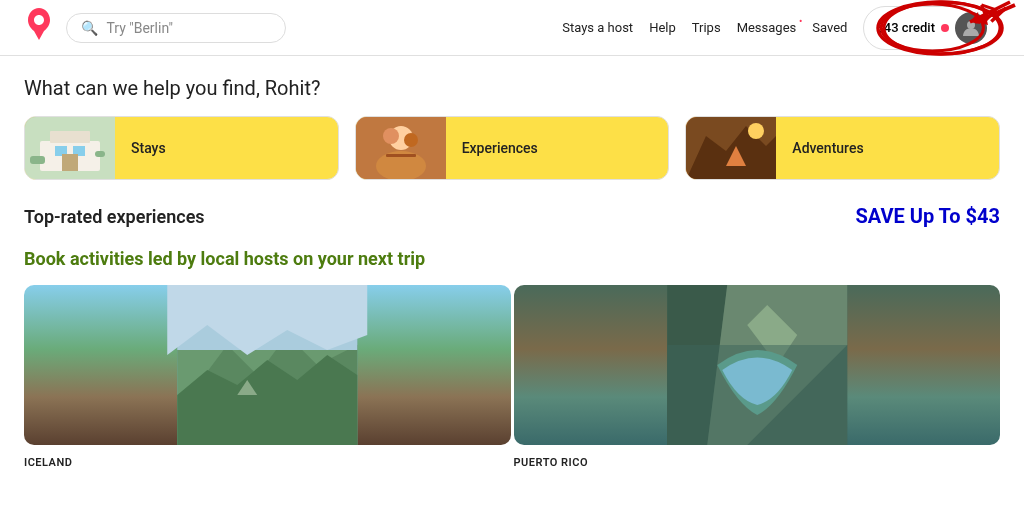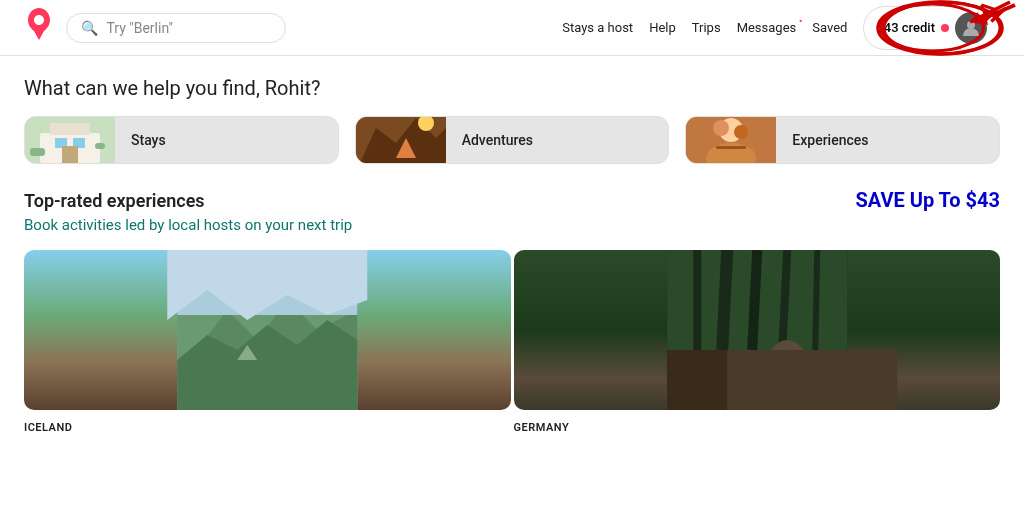--- a/index.html
+++ b/index.html
@@ -67,41 +67,41 @@
 
     
     .category-row { display: flex; gap: 16px; margin-bottom: 24px; }
     .category-card {
       display: flex;
       align-items: center;
       border: 1px solid #e0e0e0;
       border-radius: 12px;
       overflow: hidden;
       flex: 1;
-      height: 48px;
+      height: 64px;
       cursor: pointer;
-      background: #e5e5e5;
+      background: #fde047;
     }
     .category-img {
       width: 90px;
       height: 64px;
       object-fit: cover;
       flex-shrink: 0;
       background: #ccc;
     }
     .cat-stays-bg { background: linear-gradient(135deg, #a8c5a0 0%, #d4e8d0 50%, #f0f8ee 100%); position: relative; overflow: hidden; }
     .cat-exp-bg { background: linear-gradient(135deg, #d4824a 0%, #c17a3a 50%, #a06030 100%); position: relative; overflow: hidden; }
     .cat-adv-bg { background: linear-gradient(135deg, #e07b40 0%, #c85a20 50%, #8b3010 100%); position: relative; overflow: hidden; }
     .category-label { font-size: 14px; font-weight: 500; color: #222; padding: 0 16px; }
 
     
-    .section-header { display: flex; align-items: baseline; justify-content: space-between; margin-bottom: 4px; }
+    .section-header { display: flex; align-items: baseline; justify-content: space-between; margin-bottom: 20px; }
     .section-title { font-size: 18px; font-weight: 600; color: #222; }
     .save-badge { font-size: 20px; font-weight: 700; color: #0000cc; cursor: pointer; }
-    .section-subtitle { font-size: 15px; color: #0f766e; margin-bottom: 16px; }
+    .section-subtitle { font-size: 18px; color: #4d7c0f; margin-bottom: 16px; font-weight: bold; }
 
     
     .experience-row { display: flex; gap: 3px; }
     .experience-card { flex: 1; cursor: pointer; }
     .experience-img {
       width: 100%;
       height: 160px;
       border-radius: 10px;
       object-fit: cover;
       background: #ccc;
@@ -186,43 +186,43 @@
           <rect x="48" y="30" width="12" height="10" fill="#87CEEB"></rect>
           <rect x="37" y="38" width="16" height="17" fill="#c0a878"></rect>
           <rect x="5" y="40" width="15" height="8" fill="#8ab58a" rx="3"></rect>
           <rect x="70" y="35" width="10" height="6" fill="#8ab58a" rx="3"></rect>
         </svg>
       </div>
       <span class="category-label">Stays</span>
     </div>
 
     <div class="category-card">
-      <div class="category-img cat-adv-bg">
-        <svg width="90" height="64" viewBox="0 0 90 64">
-          <rect width="90" height="64" fill="#7a4a20"></rect>
-          <path d="M0,64 L20,20 L40,35 L60,10 L80,30 L90,20 L90,64 Z" fill="#5a3010"></path>
-          <circle cx="70" cy="15" r="8" fill="#ffd060"></circle>
-          <path d="M40,50 L50,30 L60,50 Z" fill="#e08040"></path>
-        </svg>
-      </div>
-      <span class="category-label">Adventures</span>
-    </div>
-
-    <div class="category-card">
       <div class="category-img cat-exp-bg">
         <svg width="90" height="64" viewBox="0 0 90 64">
           <rect width="90" height="64" fill="#c07840"></rect>
           <circle cx="45" cy="22" r="12" fill="#ffd0a0"></circle>
           <ellipse cx="45" cy="50" rx="25" ry="15" fill="#d08840"></ellipse>
           <circle cx="35" cy="20" r="8" fill="#e09060"></circle>
           <circle cx="55" cy="24" r="7" fill="#c06820"></circle>
           <rect x="30" y="38" width="30" height="3" fill="#a05020" rx="1"></rect>
         </svg>
       </div>
       <span class="category-label">Experiences</span>
+    </div>
+
+    <div class="category-card">
+      <div class="category-img cat-adv-bg">
+        <svg width="90" height="64" viewBox="0 0 90 64">
+          <rect width="90" height="64" fill="#7a4a20"></rect>
+          <path d="M0,64 L20,20 L40,35 L60,10 L80,30 L90,20 L90,64 Z" fill="#5a3010"></path>
+          <circle cx="70" cy="15" r="8" fill="#ffd060"></circle>
+          <path d="M40,50 L50,30 L60,50 Z" fill="#e08040"></path>
+        </svg>
+      </div>
+      <span class="category-label">Adventures</span>
     </div>
   </div>
 
   <div class="section-header">
     <h3 class="section-title">Top-rated experiences</h3>
     <span class="save-badge">SAVE Up To $43</span>
   </div>
   <p class="section-subtitle">Book activities led by local hosts on your next trip</p>
 
   <div class="experience-row">
@@ -236,40 +236,36 @@
           <path d="M0,110 L30,85 L60,100 L90,75 L120,95 L150,70 L180,90 L180,160 L0,160 Z" fill="#4a7850"></path>
           <path d="M60,110 L70,95 L80,110 Z" fill="#8aaa88"></path>
           <rect x="0" y="0" width="180" height="65" fill="#aaccdd"></rect>
           <path d="M-10,70 L30,40 L70,70 L110,45 L150,65 L190,50 L190,0 L-10,0 Z" fill="#c0d8e8"></path>
         </svg>
       </div>
       <span class="exp-label">ICELAND</span>
     </div>
 
 
-
-
     <div class="experience-card">
-      <div class="experience-img exp-germany">
+      <div class="experience-img exp-puertorico">
         <svg width="100%" height="160" viewBox="0 0 180 160">
-          <rect width="180" height="160" fill="#1a3a1a"></rect>
-          <rect x="0" y="0" width="180" height="100" fill="#2a4a2a"></rect>
-          <line x1="30" y1="0" x2="30" y2="100" stroke="#1a2a1a" stroke-width="8"></line>
-          <line x1="60" y1="0" x2="55" y2="100" stroke="#1a2a1a" stroke-width="12"></line>
-          <line x1="90" y1="0" x2="85" y2="100" stroke="#152515" stroke-width="10"></line>
-          <line x1="120" y1="0" x2="115" y2="100" stroke="#1a2a1a" stroke-width="8"></line>
-          <line x1="150" y1="0" x2="148" y2="100" stroke="#1a2a1a" stroke-width="6"></line>
-          <ellipse cx="120" cy="115" rx="20" ry="25" fill="#5a4a3a"></ellipse>
-          <ellipse cx="120" cy="120" rx="15" ry="20" fill="#6a5a4a"></ellipse>
-          <rect x="50" y="100" width="180" height="60" fill="#4a3a2a"></rect>
-          <rect x="0" y="100" width="60" height="60" fill="#3a2a1a"></rect>
-        </svg>
-      </div>
-      <span class="exp-label">GERMANY</span>
-    </div>
+          <rect width="180" height="160" fill="#4a6a5a"></rect>
+          <path d="M0,0 L60,0 L40,160 L0,160 Z" fill="#3a5a4a"></path>
+          <path d="M60,0 L180,0 L180,60 L80,160 L40,160 Z" fill="#6a8870"></path>
+          <path d="M80,40 L100,20 L130,50 L110,80 Z" fill="#8aaa88"></path>
+          <rect x="0" y="60" width="180" height="100" fill="rgba(60,100,90,0.5)"></rect>
+          <path d="M50,80 Q90,50 130,80 Q110,120 90,130 Q70,120 50,80 Z" fill="#5a9a8a"></path>
+          <path d="M55,85 Q90,60 125,85 Q110,115 90,120 Q70,115 55,85 Z" fill="#7abad0"></path>
+        </svg>
+      </div>
+      <span class="exp-label">PUERTO RICO</span>
+    </div>
+
+
   </div>
 </main>
 
 <div style="position:fixed; top:0; left:0; width:1024px; height:56px; pointer-events:none; overflow:visible;">
   <svg style="width:1024px; height:120px; position:absolute; top:0; left:0;" viewBox="0 0 1024 120">
 
     <ellipse cx="940" cy="28" rx="62" ry="26" fill="none" stroke="#cc0000" stroke-width="3.5"></ellipse>
 
     <path d="M1015 5 L975 22" stroke="#cc0000" stroke-width="4" fill="none"></path>
 

